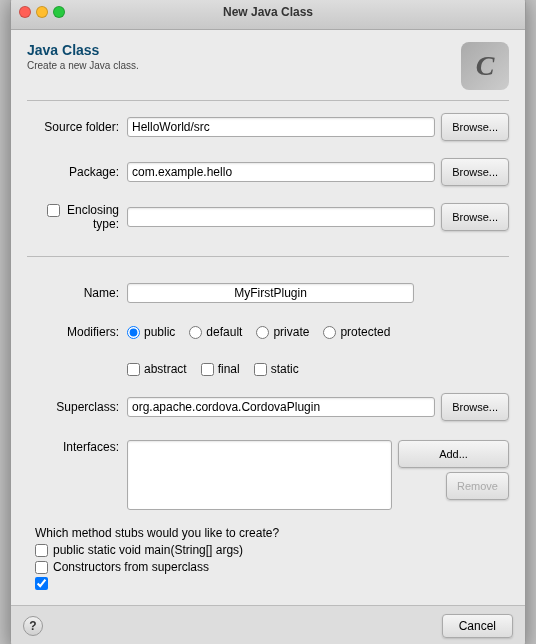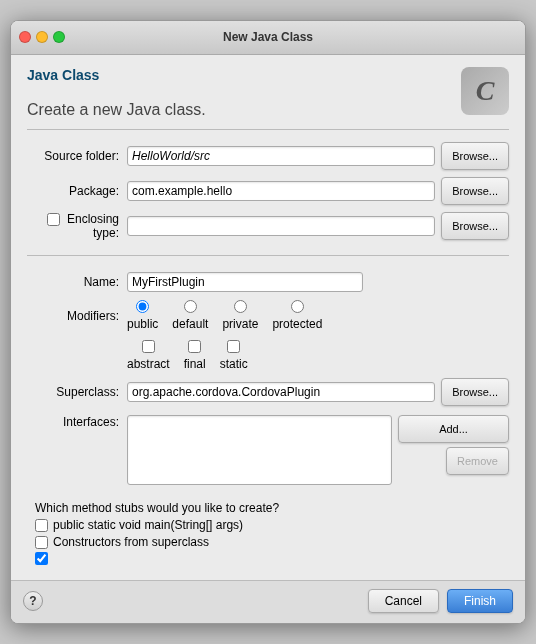--- a/index.html
+++ b/index.html
@@ -61,42 +61,42 @@
       margin-bottom: 12px;
       border-bottom: 1px solid #bbb;
       padding-bottom: 10px;
     }
     .header-text h2 {
       font-size: 14px;
       font-weight: bold;
       color: #0c4a6e;
     }
     .header-text p {
-      font-size: 16px;
+      font-size: 10px;
       color: #444;
-      margin-top: 18px;
+      margin-top: 2px;
     }
     .header-icon {
       width: 48px;
       height: 48px;
       border-radius: 8px;
       background: linear-gradient(135deg, #aaa, #ccc);
       display: flex;
       align-items: center;
       justify-content: center;
       font-size: 28px;
       font-weight: bold;
       color: #555;
       font-style: italic;
       font-family: Georgia, serif;
     }
     .form-area {
       display: flex;
       flex-direction: column;
-      gap: 7px;
+      gap: 17px;
     }
     .form-row {
       display: flex;
       align-items: center;
       min-height: 22px;
     }
     .form-label {
       width: 100px;
       text-align: right;
       padding-right: 8px;
@@ -115,22 +115,23 @@
       border: 1px solid #aaa;
       border-radius: 3px;
       background: white;
       padding: 0 4px;
       font-size: 12px;
       outline: none;
       box-shadow: inset 0 1px 2px rgba(0,0,0,0.1);
     }
     .input-full { width: 100%; }
     .input-name {
-      width: 236px;
+      width: 287px;
       border: 2px solid #5b9bd5;
+      text-align: center;
     }
     .btn {
       height: 28px;
       padding: 0 10px;
       font-size: 11px;
       border-radius: 4px;
       border: 1px solid #aaa;
       background: linear-gradient(to bottom, #f5f5f5, #ddd);
       color: #000;
       cursor: pointer;
@@ -170,21 +171,20 @@
       display: flex;
       align-items: center;
       gap: 14px;
       flex-wrap: wrap;
     }
     .radio-option {
       display: flex;
       align-items: center;
       gap: 4px;
       font-size: 12px;
-      flex-direction: column;
     }
     input[type="radio"] {
       width: 13px;
       height: 13px;
     }
     .modifiers-second-row {
       display: flex;
       align-items: center;
       gap: 14px;
       padding-left: 100px;
@@ -290,21 +290,21 @@
       <div class="header-icon">
         <span>C</span>
       </div>
     </div>
 
     <div class="form-area">
 
       <div class="form-row">
         <span class="form-label">Source folder:</span>
         <div class="form-control-wrap">
-          <input type="text" class="input-full" style="flex: 1 1 0%; font-style: italic;" value="HelloWorld/src">
+          <input type="text" class="input-full" style="flex: 1 1 0%;" value="HelloWorld/src">
           <button class="btn">Browse...</button>
         </div>
       </div>
 
       <div class="form-row">
         <span class="form-label">Package:</span>
         <div class="form-control-wrap">
           <input type="text" class="input-full" style="flex: 1 1 0%;" value="com.example.hello">
           <button class="btn">Browse...</button>
         </div>
@@ -404,16 +404,15 @@
       </div>
     </div>
 
 
   </div>
 
   <div class="footer">
     <div class="help-btn">?</div>
     <div class="footer-buttons">
       <button class="btn btn-cancel">Cancel</button>
-      <button class="btn btn-primary">Finish</button>
     </div>
   </div>
 </div>
 
 </body></html>

